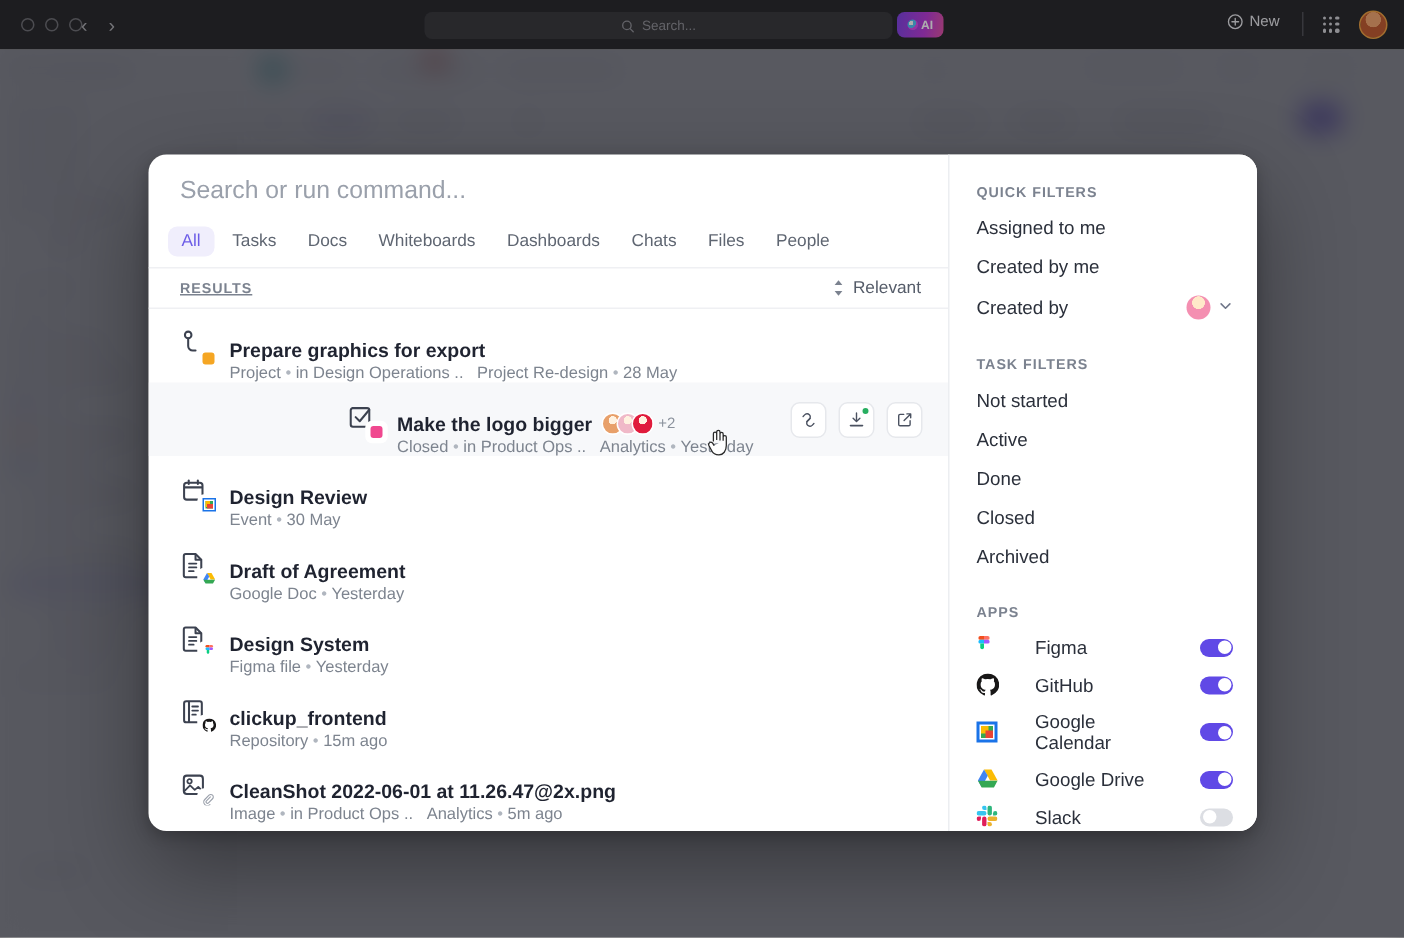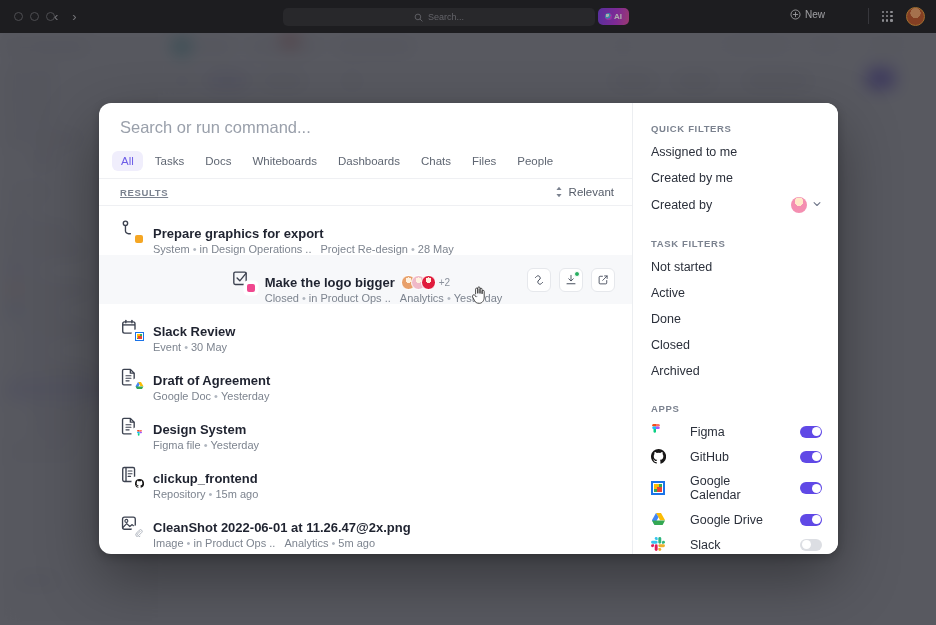--- a/index.html
+++ b/index.html
@@ -36,21 +36,21 @@
   .tb-search-label { color: #8d8d93; font-size: 9px; }
   .tb-ai {
     position: absolute; left: 598px; top: 8px; width: 31px; height: 17px;
     border-radius: 5px;
     background: linear-gradient(100deg,#7b3fe4 0%,#b936d8 60%,#e24fa0 100%);
     display: flex; align-items: center; justify-content: center; gap: 2px;
   }
   .tb-ai-dot { width: 7px; height: 7px; border-radius: 50%;
                background: radial-gradient(circle at 35% 35%, #fff 0 22%, #4fc3f7 24% 48%, #d946ef 50% 100%); }
   .tb-ai-text { color: #fff; font-size: 8px; font-weight: bold; }
-  .tb-new { position: absolute; left: 790px; top: 9px; display: flex; align-items: center; gap: 4px;
+  .tb-new { position: absolute; left: 818px; top: 9px; display: flex; align-items: center; gap: 4px;
             color: #e6e6ea; font-size: 10px; }
   .tb-divider { position: absolute; left: 868px; top: 8px; width: 1px; height: 16px; background: #4a4a50; }
   .tb-grid { position: absolute; left: 882px; top: 11px; width: 11px; height: 11px;
              display: grid; grid-template-columns: repeat(3,1fr); gap: 1.5px; }
   .tb-grid i { width: 2.2px; height: 2.2px; background: #cfcfd4; border-radius: 50%; display:block; }
   .tb-avatar { position: absolute; left: 906px; top: 7px; width: 19px; height: 19px; border-radius: 50%;
                background: radial-gradient(circle at 50% 30%, #f3a36b 0 34%, #c0562a 36% 100%);
                border: 1.5px solid #f0a03c; overflow:hidden; }
 
   
@@ -307,21 +307,21 @@
             <div class="res-icon"><svg width="20" height="20" viewBox="0 0 22 22">
                 <circle cx="6" cy="3.6" r="2.4" fill="none" stroke="#3c4250" stroke-width="1.5"></circle>
          <path d="M6 6.2 v5.5 a3.4 3.4 0 0 0 3.4 3.4 h2" fill="none" stroke="#3c4250" stroke-width="1.5" stroke-linecap="round"></path>
               </svg><span class="res-badge">
                 <span class="sq" style="background:#f5a623;"></span>
               </span></div>
             <div class="res-text">
               <div class="res-title">
                 <span>Prepare graphics for export</span>
               </div>
-              <div class="res-sub"><span>System</span><span class="dot">•</span><span>in Design Operations ..</span><span class="dot">  </span><span>Project Re-design</span><span class="dot">•</span><span>28 May</span></div>
+              <div class="res-sub"><span>Project</span><span class="dot">•</span><span>in Design Operations ..</span><span class="dot">  </span><span>Project Re-design</span><span class="dot">•</span><span>28 May</span></div>
             </div>
           </div>
           <div class="res-row hovered">
             <div class="res-icon"><svg width="20" height="20" viewBox="0 0 22 22">
                 <path d="M3 3.4 h11 a1.6 1.6 0 0 1 1.6 1.6 v10.4 a1.6 1.6 0 0 1 -1.6 1.6 h-10.4 a1.6 1.6 0 0 1 -1.6 -1.6 v-10.4 a1.6 1.6 0 0 1 1.6 -1.6 z" fill="none" stroke="#3c4250" stroke-width="1.5"></path>
          <path d="M5.6 10 l3 3 l7 -8.4" fill="none" stroke="#3c4250" stroke-width="1.5" stroke-linecap="round" stroke-linejoin="round"></path>
               </svg><span class="res-badge">
                 <span class="sq" style="background:#f0488f;"></span>
               </span></div>
             <div class="res-text">
@@ -367,21 +367,21 @@
          <line x1="13.1" y1="2.6" x2="13.1" y2="5.2" stroke="#3c4250" stroke-width="1.5" stroke-linecap="round"></line>
               </svg><span class="res-badge">
                 <span style="display:block;width:9px;height:9px;background:#fff;border:1.4px solid #1a73e8;box-sizing:border-box;position:relative;">
               <span style="position:absolute;inset:1px;background:#34a853;"></span>
               <span style="position:absolute;left:1px;top:1px;width:3.5px;height:3.5px;background:#fbbc05;"></span>
               <span style="position:absolute;right:1px;bottom:1px;width:3.5px;height:3.5px;background:#ea4335;"></span>
                 </span>
               </span></div>
             <div class="res-text">
               <div class="res-title">
-                <span>Slack Review</span>
+                <span>Design Review</span>
               </div>
               <div class="res-sub"><span>Event</span><span class="dot">•</span><span>30 May</span></div>
             </div>
           </div>
           <div class="res-row">
             <div class="res-icon"><svg width="20" height="20" viewBox="0 0 22 22">
                 <path d="M4.2 2.6 h7.2 l4.2 4.2 v11.4 a1.4 1.4 0 0 1 -1.4 1.4 h-10 a1.4 1.4 0 0 1 -1.4 -1.4 v-14.2 a1.4 1.4 0 0 1 1.4 -1.4 z" fill="none" stroke="#3c4250" stroke-width="1.5" stroke-linejoin="round"></path>
          <path d="M11.4 2.6 v4.2 h4.2" fill="none" stroke="#3c4250" stroke-width="1.5" stroke-linejoin="round"></path>
          <line x1="6.6" y1="9.6" x2="12" y2="9.6" stroke="#3c4250" stroke-width="1.3" stroke-linecap="round"></line>
          <line x1="6.6" y1="12.4" x2="12" y2="12.4" stroke="#3c4250" stroke-width="1.3" stroke-linecap="round"></line>

